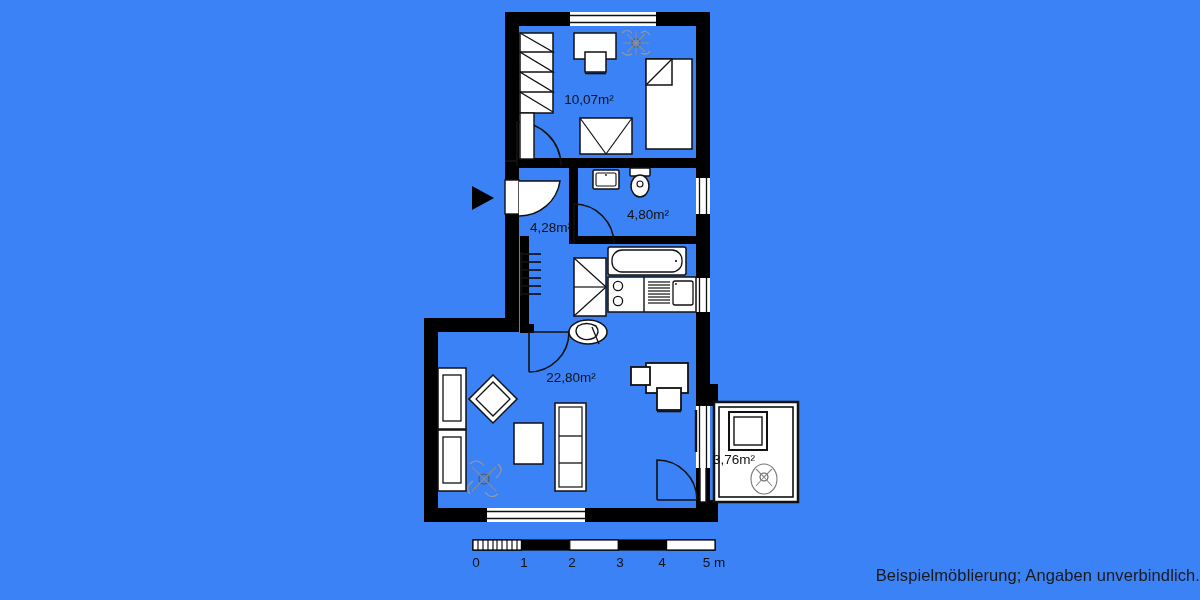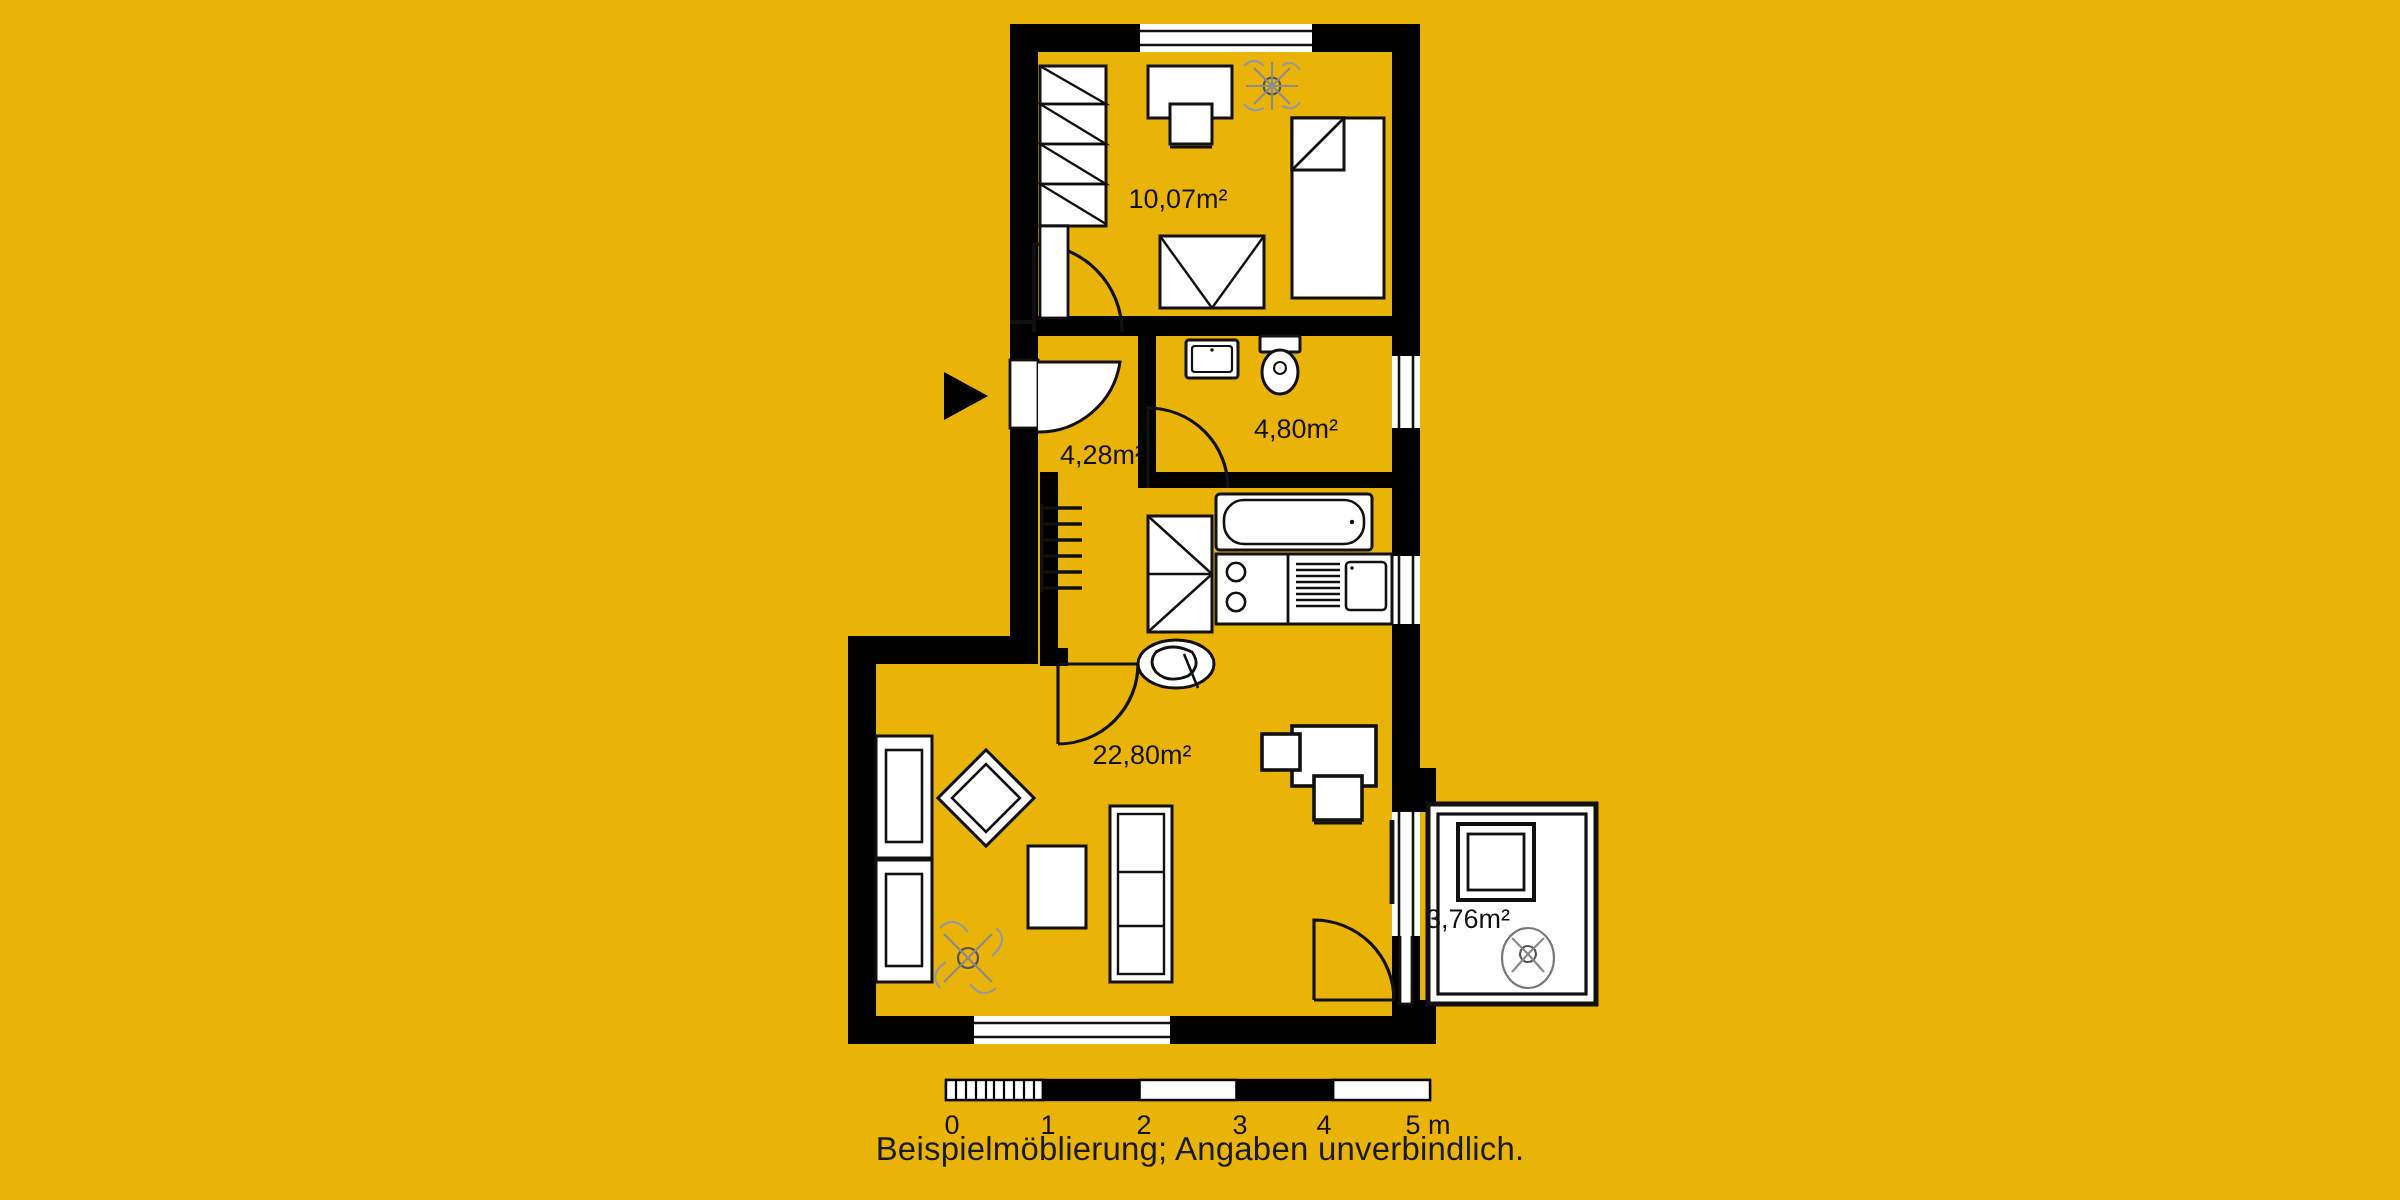--- a/index.html
+++ b/index.html
@@ -6,28 +6,28 @@
   html, body {
     margin: 0; padding: 0;
     width: 1200px; height: 600px;
     background: #ffffff;
     font-family: "Liberation Sans", sans-serif;
     overflow: hidden;
   }
   #root {
     position: relative;
     width: 1200px; height: 600px;
-    background: #eab308;
+    background: #3b82f6;
   }
   #plan-svg { position: absolute; left: 0; top: 0; }
   .caption-wrap {
     position: absolute;
     left: 0; top: 566px;
     width: 1200px;
-    text-align: center;
+    text-align: right;
   }
   .caption-text {
     font-family: "Liberation Sans", sans-serif;
     font-size: 16.5px;
     color: #1a1a1a;
     letter-spacing: 0.1px;
     white-space: nowrap;
   }
   text { font-family: "Liberation Sans", sans-serif; }
   .room-label { font-size: 13.5px; fill: #111111; }

